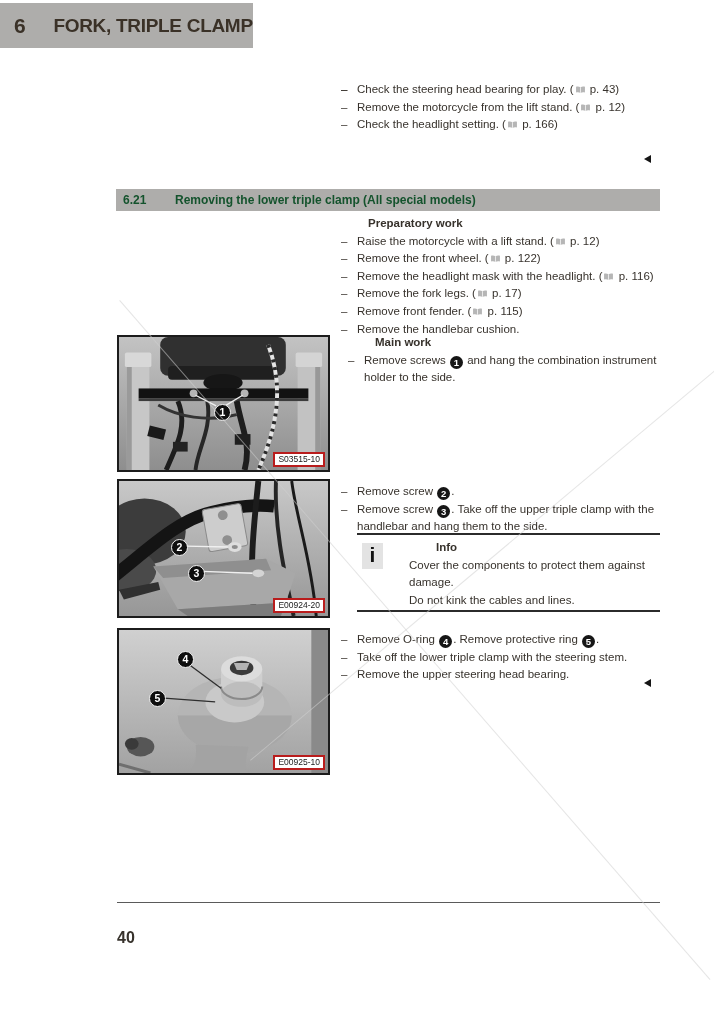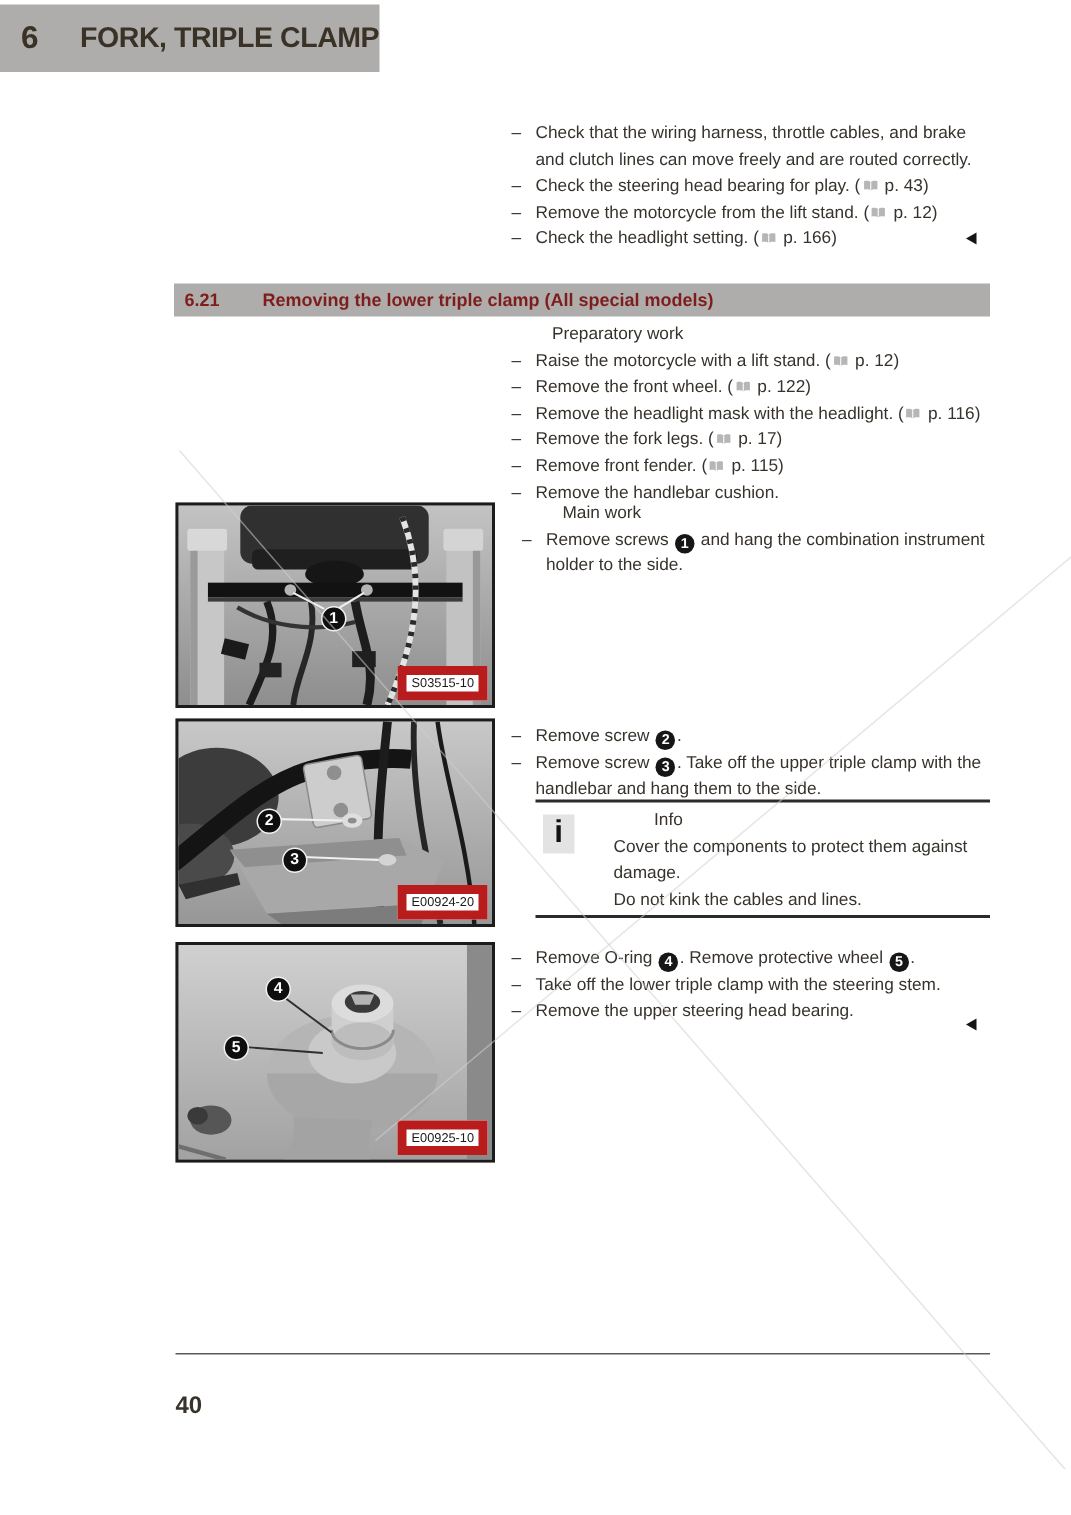--- a/index.html
+++ b/index.html
@@ -14,46 +14,46 @@
     position:absolute; left:0; top:3px; width:253px; height:45px;
     background:#aeadab; display:flex; align-items:center;
     color:#3a3127; font-weight:bold; letter-spacing:-0.3px;
   }
   .chapter-bar .num { font-size:21px; margin-left:14px; }
   .chapter-bar .title { font-size:19px; margin-left:28px; }
   
   .section-bar {
     position:absolute; left:116px; top:189px; width:544px; height:22px;
     background:#aeadab; display:flex; align-items:center;
-    color:#7f1d1d; font-weight:bold; font-size:12px;
+    color:#14532d; font-weight:bold; font-size:12px;
   }
   .section-bar .num { margin-left:7px; width:52px; }
   
   .block { position:absolute; font-size:11.5px; line-height:17.6px; }
-  .hd { font-weight:normal;padding-left:27px; }
+  .hd { font-weight:bold;padding-left:27px; }
   .ditem { position:relative; padding-left:16px; }
   .ditem .dash { position:absolute; left:0; top:0; }
   .bk { vertical-align:-1px; margin:0 1px; }
   
   .cnum {
     display:inline-block; width:13px; height:13px; border-radius:50%;
     background:#161616; color:#fff; font-size:9.5px; font-weight:bold;
     text-align:center; line-height:13px; vertical-align:-2px; margin:0 1px;
   }
   
   .figure { position:absolute; border:2px solid #1c1c1c; background:#a9a9a9; }
   .figure svg.photo { position:absolute; left:0; top:0; width:100%; height:100%; }
   .pcall {
     position:absolute; width:17px; height:17px; border-radius:50%;
     background:#0e0e0e; border:1.5px solid #f2f2f2; color:#fff;
     font-size:10.5px; font-weight:bold; text-align:center; line-height:14px;
   }
   .figlabel {
     position:absolute; right:3px; bottom:3px; background:#fff;
-    border:6px solid #b91c1c; font-size:8.5px; line-height:11px;
+    border:2px solid #b91c1c; font-size:8.5px; line-height:11px;
     padding:0 3px; color:#1a1a1a;
   }
   
   .infobox {
     position:absolute; left:357px; top:533px; width:303px;
     border-top:2px solid #2b2b2b; border-bottom:2px solid #2b2b2b;
     padding:4px 0 1px 0; font-size:11.5px; line-height:17.6px;
   }
   .infobox .iicon {
     position:absolute; left:5px; top:8px; width:21px; height:26px;
@@ -78,21 +78,21 @@
 <body>
 
 <div class="page">
 
   <div class="chapter-bar">
     <span class="num">6</span>
     <span class="title">FORK, TRIPLE CLAMP</span>
   </div>
 
   <div class="block" style="left:341px; top:81px; width:322px;">
-    <div class="ditem"><span class="dash">–</span><span>Check that the wiring harness, throttle cables, and brake and clutch lines can move freely and are routed correctly.</span></div>
+    <div class="ditem"><span class="dash">–</span></div>
     <div class="ditem"><span class="dash">–</span><span>Check the steering head bearing for play. (</span><svg class="bk" width="11" height="8" viewBox="0 0 12 9">
           <path d="M6 1.6C4.8.5 2.6.4 1 .9L1 7.2C2.6 6.7 4.8 6.8 6 7.8 7.2 6.8 9.4 6.7 11 7.2L11 .9C9.4.4 7.2.5 6 1.6Z" fill="#b6b6b6"></path>
           <path d="M6 1.6L6 7.8" stroke="#fff" stroke-width="0.8"></path>
         </svg><span> p. 43)</span></div>
     <div class="ditem"><span class="dash">–</span><span>Remove the motorcycle from the lift stand. (</span><svg class="bk" width="11" height="8" viewBox="0 0 12 9">
           <path d="M6 1.6C4.8.5 2.6.4 1 .9L1 7.2C2.6 6.7 4.8 6.8 6 7.8 7.2 6.8 9.4 6.7 11 7.2L11 .9C9.4.4 7.2.5 6 1.6Z" fill="#b6b6b6"></path>
           <path d="M6 1.6L6 7.8" stroke="#fff" stroke-width="0.8"></path>
         </svg><span> p. 12)</span></div>
     <div class="ditem"><span class="dash">–</span><span>Check the headlight setting. (</span><svg class="bk" width="11" height="8" viewBox="0 0 12 9">
           <path d="M6 1.6C4.8.5 2.6.4 1 .9L1 7.2C2.6 6.7 4.8 6.8 6 7.8 7.2 6.8 9.4 6.7 11 7.2L11 .9C9.4.4 7.2.5 6 1.6Z" fill="#b6b6b6"></path>
@@ -249,21 +249,21 @@
       <path d="M0,138 L32,147" stroke="#6f6f6f" stroke-width="3"></path>
       <path d="M72,36 L104,60" stroke="#2e2e2e" stroke-width="1.3"></path>
       <path d="M46,70 L98,74" stroke="#2e2e2e" stroke-width="1.3"></path>
     </svg>
     <div class="pcall" style="left:58px; top:21px;">4</div>
     <div class="pcall" style="left:30px; top:60px;">5</div>
     <div class="figlabel">E00925-10</div>
   </div>
 
   <div class="block" style="left:341px; top:631px; width:322px;">
-    <div class="ditem"><span class="dash">–</span><span>Remove O-ring </span><span class="cnum">4</span><span>. Remove protective wheel </span><span class="cnum">5</span><span>.</span></div>
+    <div class="ditem"><span class="dash">–</span><span>Remove O-ring </span><span class="cnum">4</span><span>. Remove protective ring </span><span class="cnum">5</span><span>.</span></div>
     <div class="ditem"><span class="dash">–</span><span>Take off the lower triple clamp with the steering stem.</span></div>
     <div class="ditem"><span class="dash">–</span><span>Remove the upper steering head bearing.</span></div>
   </div>
 
   <div class="tri" style="left:644px; top:679px;"></div>
 
   <div class="wm" style="left:120px; top:300px; width:900px; transform:rotate(49deg);"></div>
   <div class="wm" style="left:250px; top:760px; width:620px; transform:rotate(-40deg);"></div>
 
   <div class="footrule"></div>

